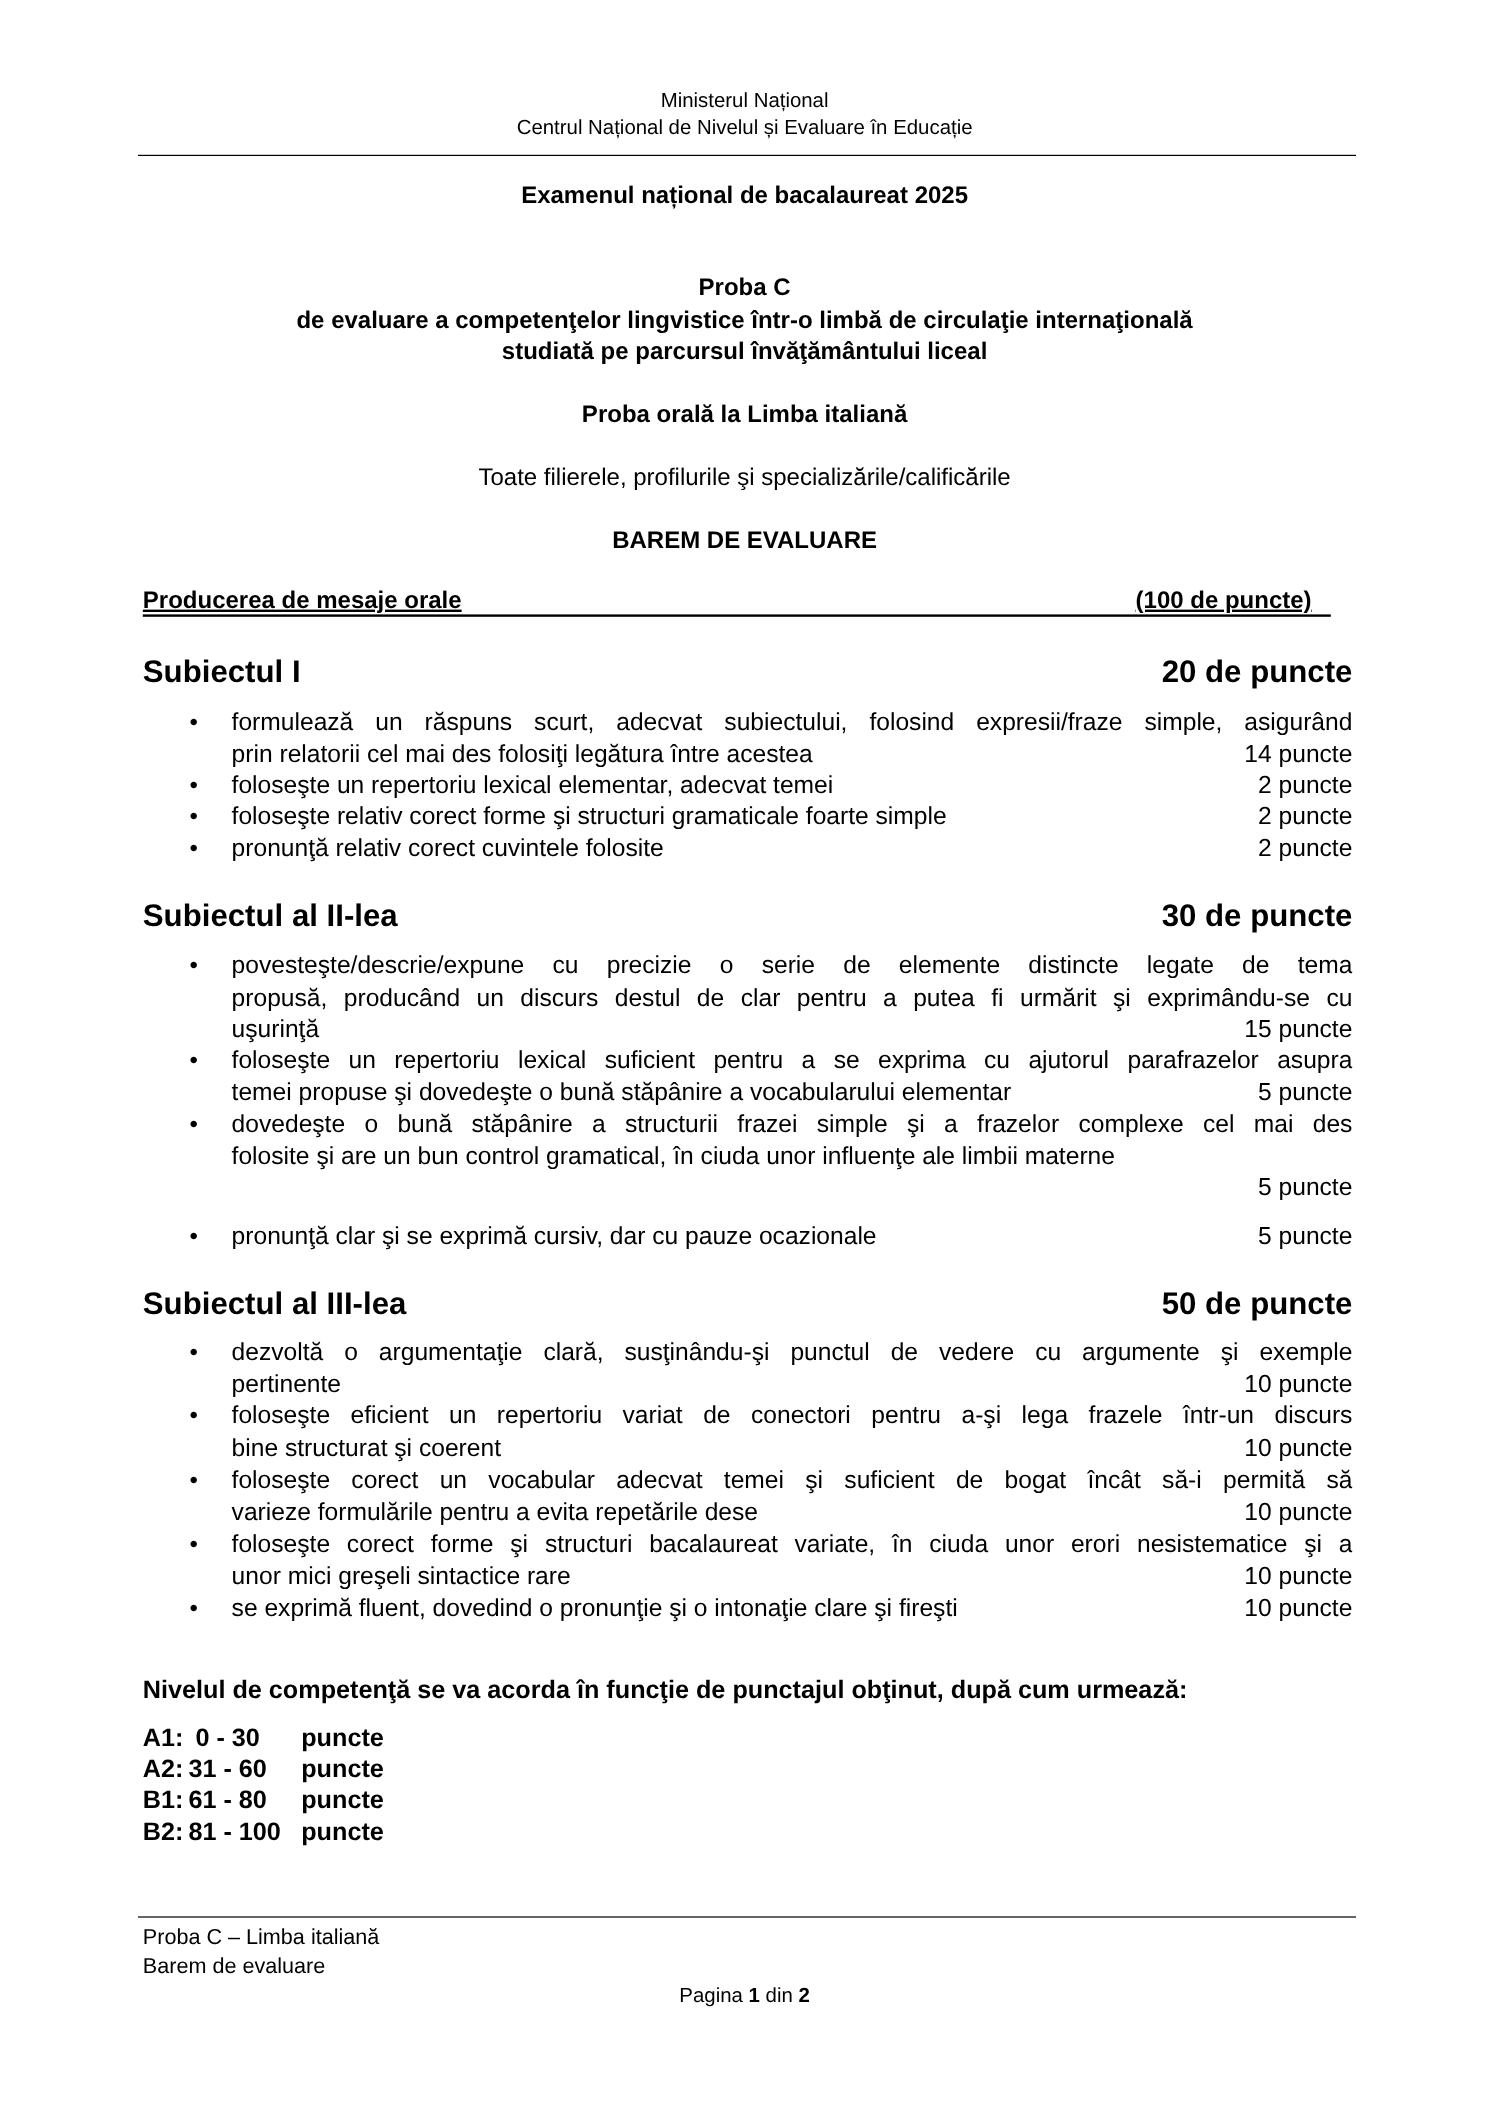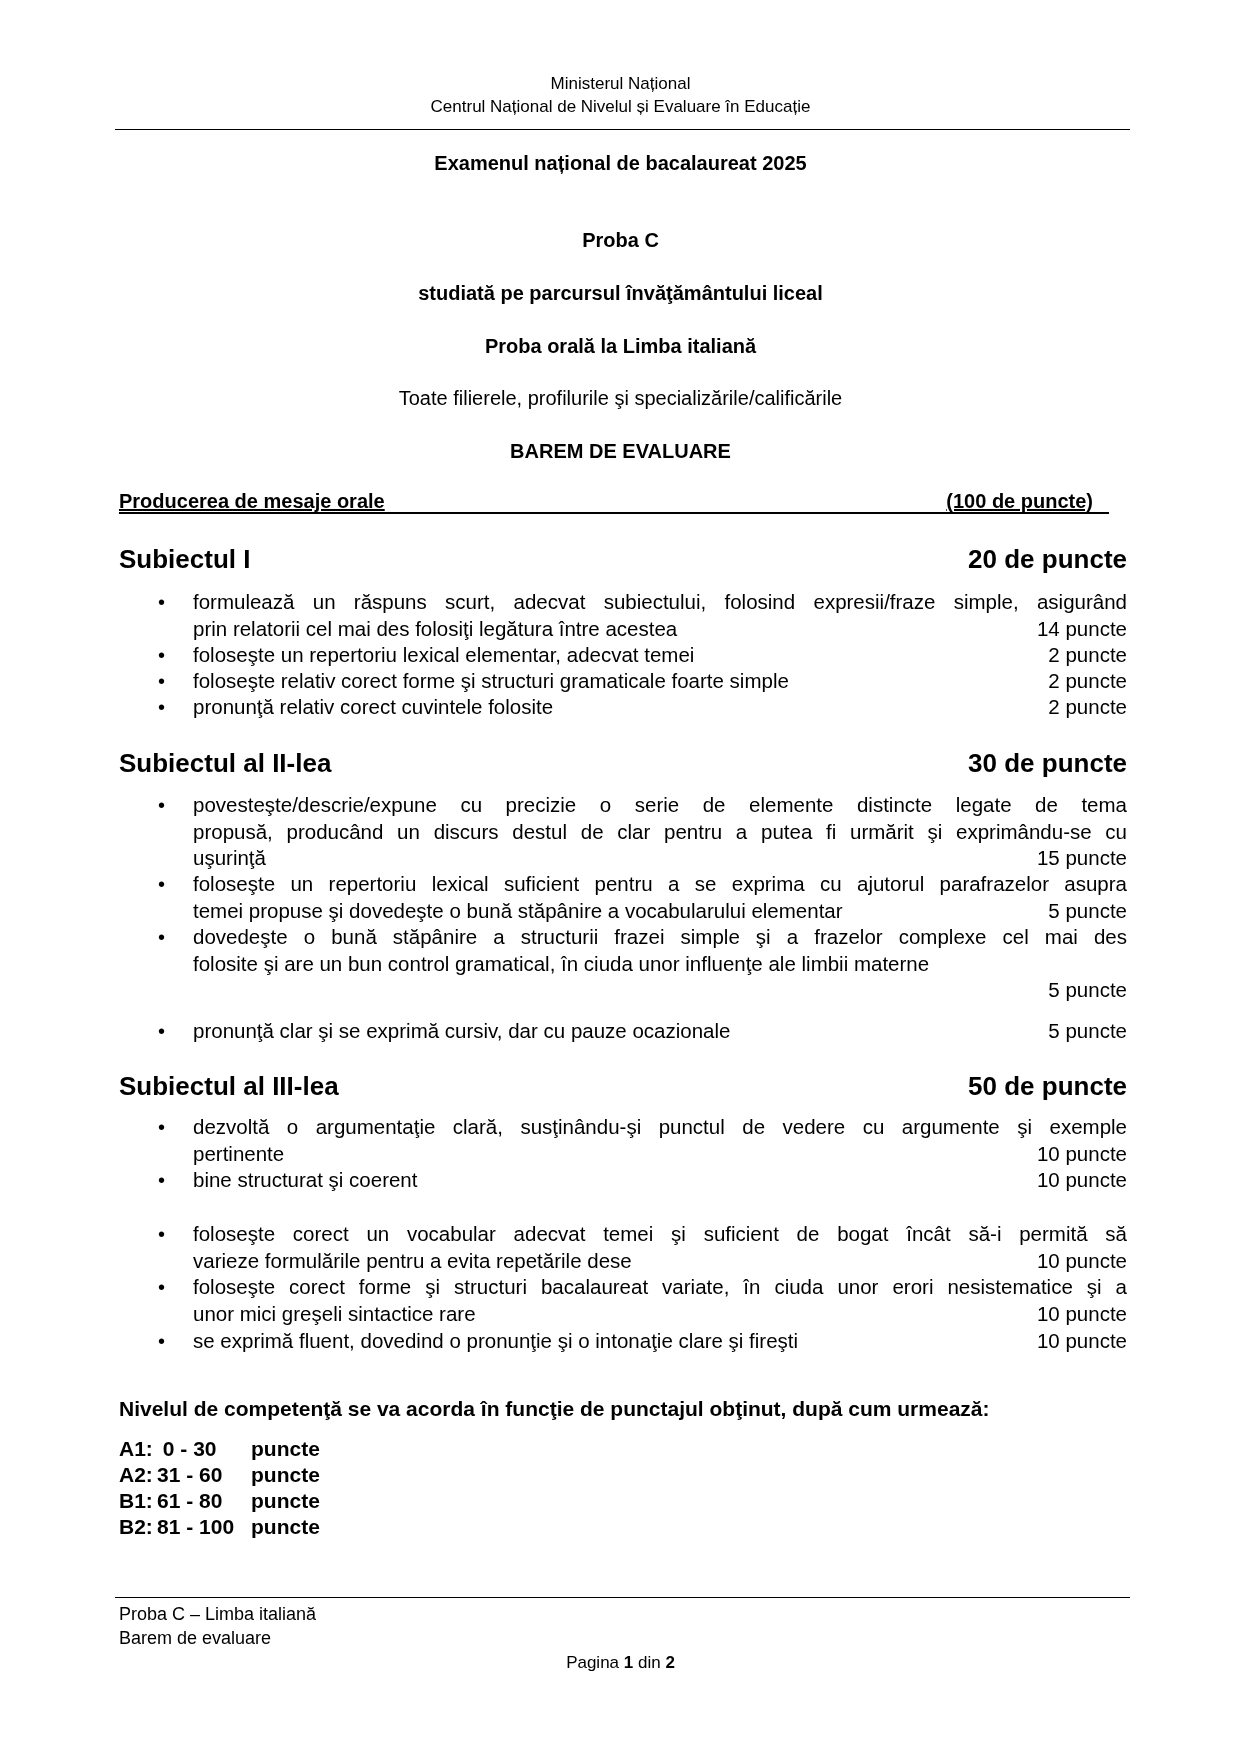--- a/index.html
+++ b/index.html
@@ -28,20 +28,21 @@
 <body>
 
 <div class="page">
 
   <div class="abs center hdr" style="top:73px;">Ministerul Național</div>
   <div class="abs center hdr" style="top:96px;">Centrul Național de Nivelul și Evaluare în Educație</div>
   <div class="rule" style="top:129px;"></div>
 
   <div class="abs center bold t20" style="top:152px;">Examenul național de bacalaureat 2025</div>
   <div class="abs center bold t20" style="top:229px;">Proba C</div>
+  <div class="abs center bold t20" style="top:256px;">de evaluare a competenţelor lingvistice într-o limbă de circulaţie internaţională</div>
   <div class="abs center bold t20" style="top:282px;">studiată pe parcursul învăţământului liceal</div>
   <div class="abs center bold t20" style="top:335px;">Proba orală la Limba italiană</div>
   <div class="abs center t20" style="top:387px;">Toate filierele, profilurile şi specializările/calificările</div>
   <div class="abs center bold t20" style="top:440px;">BAREM DE EVALUARE</div>
 
   <div class="abs bold t20" style="left:119px; top:490px; width:990px; height:26px;">
     <span class="u">Producerea de mesaje orale</span>
     <span class="u" style="position:absolute; right:16px; top:0;">(100 de puncte)</span>
     <div style="position:absolute; left:0; top:22px; width:990px; border-top:2px solid #000;"></div>
   </div>
@@ -122,20 +123,23 @@
   <div class="bullet" style="top:1114px;">•</div>
   <div class="item" style="top:1114px;">
     <div class="line">
         <span class="just">dezvoltă o argumentaţie clară, susţinându-şi punctul de vedere cu argumente şi exemple</span>
       </div>
     <div class="line"><span>pertinente</span><span class="pts">10 puncte</span></div>
   </div>
 
   <div class="bullet" style="top:1167px;">•</div>
   <div class="item" style="top:1167px;">
+    <div class="line">
+        <span class="just">foloseşte eficient un repertoriu variat de conectori pentru a-şi lega frazele într-un discurs</span>
+      </div>
     <div class="line"><span>bine structurat şi coerent</span><span class="pts">10 puncte</span></div>
   </div>
 
   <div class="bullet" style="top:1221px;">•</div>
   <div class="item" style="top:1221px;">
     <div class="line">
         <span class="just">foloseşte corect un vocabular adecvat temei şi suficient de bogat încât să-i permită să</span>
       </div>
     <div class="line"><span>varieze formulările pentru a evita repetările dese</span><span class="pts">10 puncte</span></div>
   </div>

